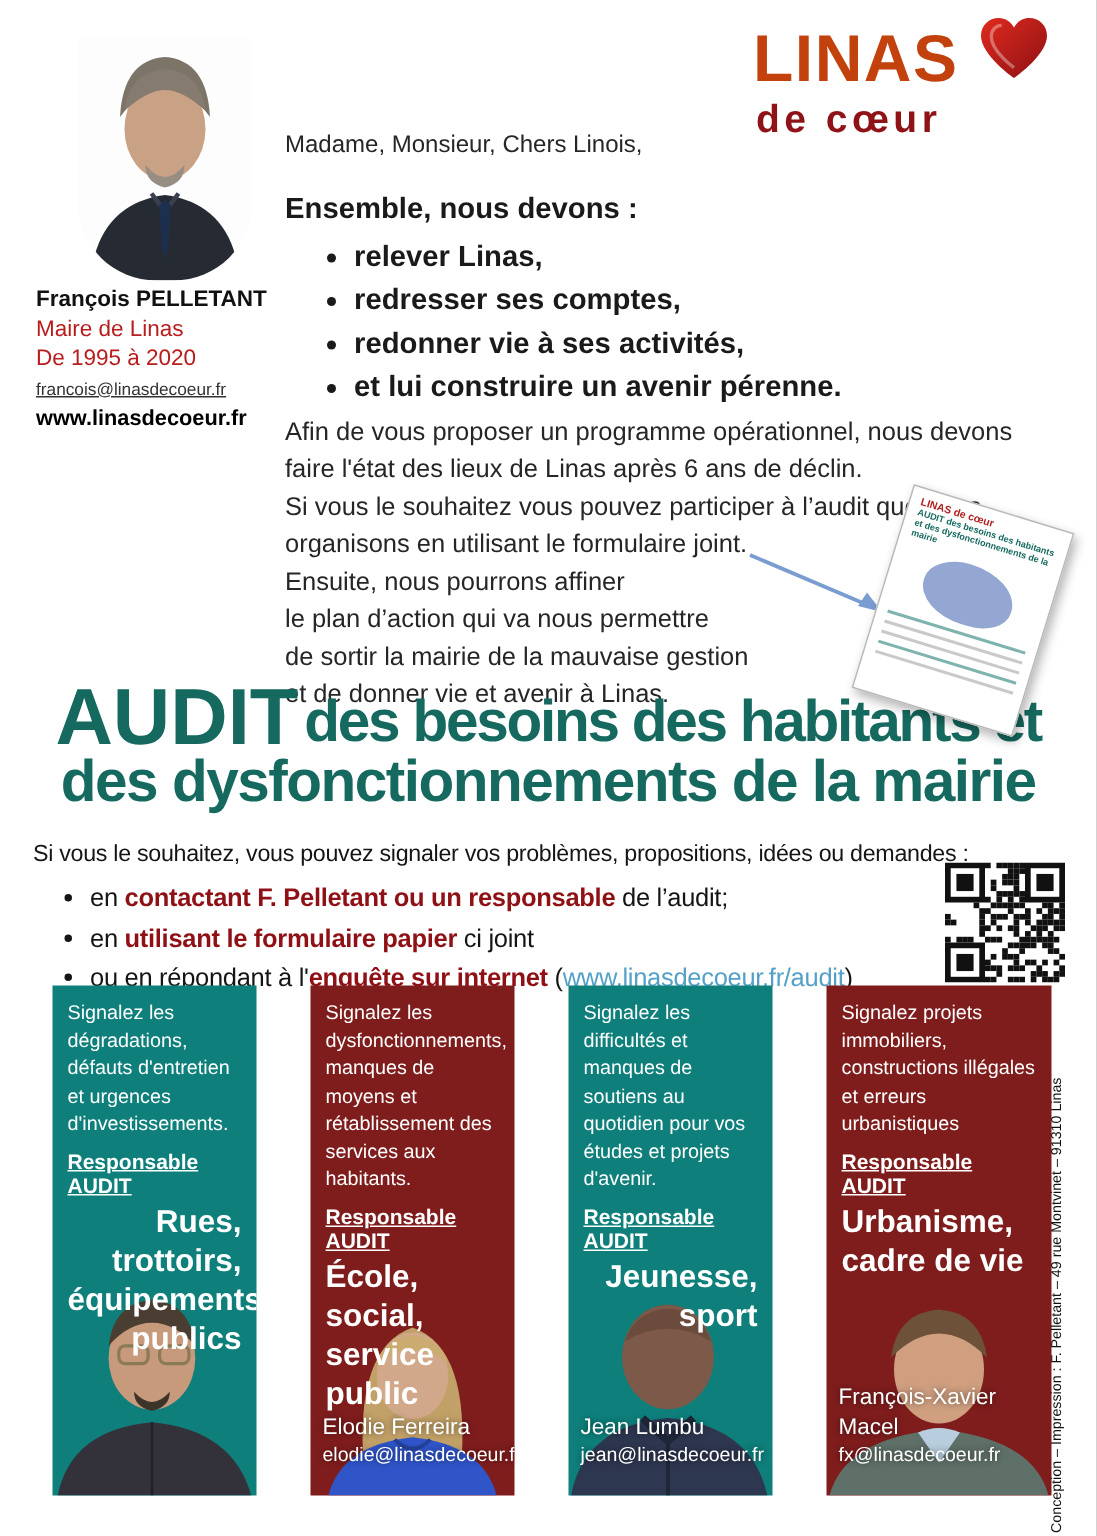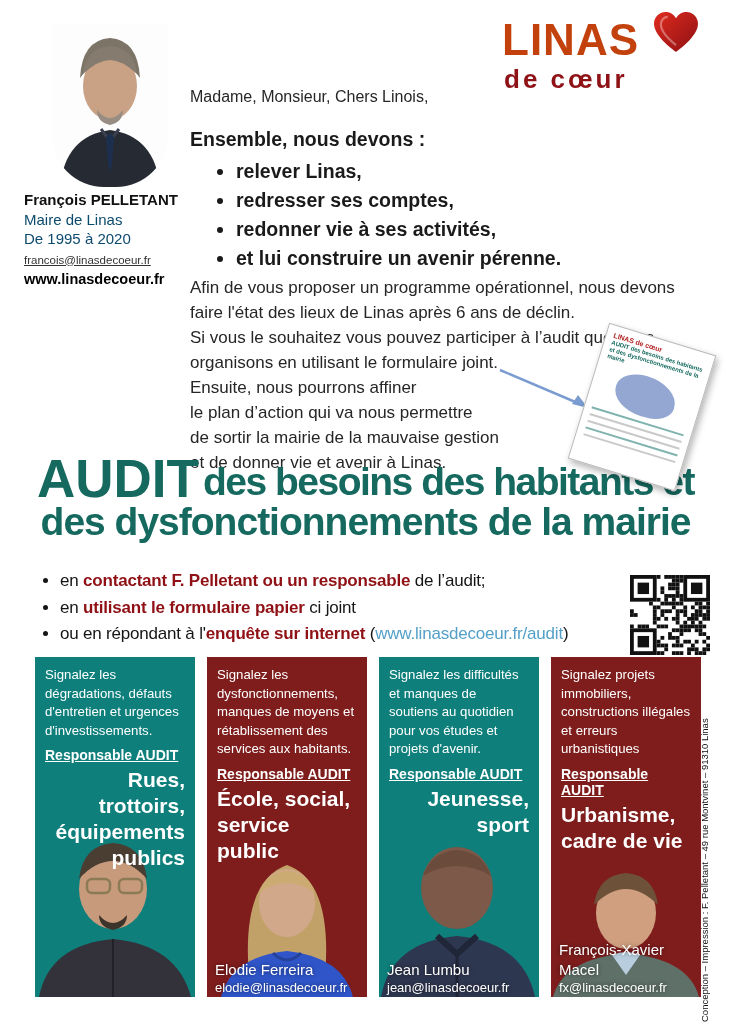--- a/index.html
+++ b/index.html
@@ -10,21 +10,21 @@
   }
 
   
   .portrait {
     position:absolute; left:52px; top:24px; width:116px; height:163px;
     overflow:hidden; border-radius:6px 6px 52px 52px; background:#fdfdfd;
   }
   .portrait svg { display:block; width:100%; height:100%; }
   .author { position:absolute; left:24px; top:190px; width:170px; line-height:1.3; }
   .author-name { font-size:15px; font-weight:bold; color:#111; }
-  .author-role, .author-period { font-size:15px; color:#0c4a6e; }
+  .author-role, .author-period { font-size:15px; color:#b91c1c; }
   .author-email { display:inline-block; font-size:11.5px; color:#333; text-decoration:underline; margin-top:3px; }
   .author-site { display:inline-block; font-size:14.5px; font-weight:bold; color:#000000; margin-top:1px; text-decoration:none; }
 
   
   .logo { position:absolute; left:502px; top:18px; width:215px; }
   .logo-main { position:relative; font-size:44px; font-weight:900; letter-spacing:1px;
     color:#c2410c; line-height:1; white-space:nowrap; }
   .logo-heart { position:absolute; top:-6px; left:152px; width:44px; height:40px; }
   .logo-sub { font-size:26px; font-weight:bold; color:#8e1216; letter-spacing:3px; margin-top:2px; margin-left:2px; }
 
@@ -61,31 +61,31 @@
   .signal-intro { font-size:15.5px; letter-spacing:-0.2px; }
   .signal ul { list-style:disc; margin:7px 0 0 38px; }
   .signal li { font-size:17px; line-height:26.5px; letter-spacing:-0.2px; }
   .signal strong { color:#8f1015; }
   .signal-link { color:#55a0c8; text-decoration:none; }
 
   .qr { position:absolute; left:628px; top:575px; width:84px; height:80px; }
   .qr svg { width:100%; height:100%; }
 
   
-  .col { position:absolute; top:657px; height:340px; width:160px; color:#fff; overflow:hidden; }
+  .col { position:absolute; top:657px; height:340px; width:136px; color:#fff; overflow:hidden; }
   .col.teal { background:#0e7f7b; }
   .col.red  { background:#7f1d1d; }
   .col-inner { position:relative; z-index:2; padding:9px 10px 0; }
   .col-desc { font-size:13.2px; line-height:18.5px; }
   .col-resp { font-size:14px; font-weight:bold; text-decoration:underline; margin-top:7px; }
   .col-title { font-size:21px; font-weight:bold; line-height:26px; margin-top:4px; white-space:pre-line; }
   .col-title.right { text-align:right; }
   .member-photo { position:absolute; left:0; right:0; bottom:0; z-index:1; }
   .member-photo svg { display:block; width:100%; }
-  .member-id { position:absolute; left:8px; bottom:2px; z-index:3;
+  .member-id { position:absolute; left:8px; bottom:20px; z-index:3;
     text-shadow:0 0 4px rgba(0,0,0,.55); }
   .member-name { font-size:15px; line-height:20px; color:#fff; }
   .member-email { font-size:13px; color:#fff; text-decoration:none; display:block; }
 
   
   .credit {
     position:absolute; left:699px; top:648px; height:374px; width:22px;
     writing-mode:vertical-rl; transform:rotate(180deg);
     font-size:9.5px; color:#111; white-space:nowrap; text-align:left;
   }
@@ -170,20 +170,21 @@
     <div class="ft-line teal"></div>
     <div class="ft-line"></div>
   </div>
 
   <div class="headline headline-l1">
     <span class="audit">AUDIT</span><span>des besoins des habitants et</span>
   </div>
   <div class="headline headline-l2">des dysfonctionnements de la mairie</div>
 
   <div class="signal">
+    <div class="signal-intro">Si vous le souhaitez, vous pouvez signaler vos problèmes, propositions, idées ou demandes :</div>
     <ul>
       <li><span>en </span><strong>contactant F. Pelletant ou un responsable</strong><span> de l’audit;</span></li>
       <li><span>en </span><strong>utilisant le formulaire papier</strong><span> ci joint</span></li>
       <li><span>ou en répondant à l'</span><strong>enquête sur internet</strong><span> (</span><a href="#" class="signal-link">www.linasdecoeur.fr/audit</a><span>)</span></li>
     </ul>
   </div>
 
   <div class="qr">
     <svg viewBox="0 0 84 84">
       <rect width="84" height="84" fill="#fff"></rect>

